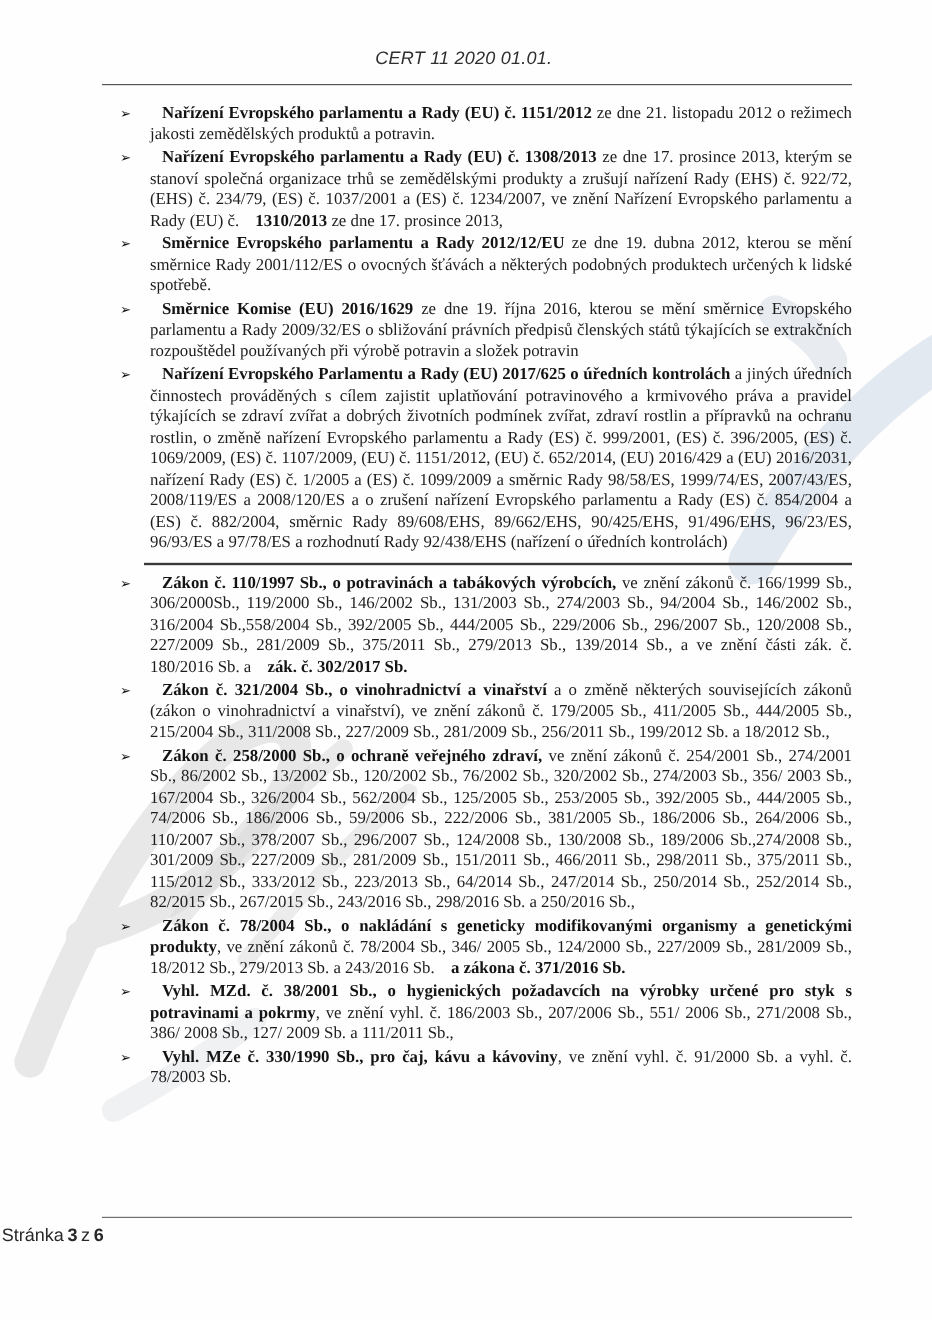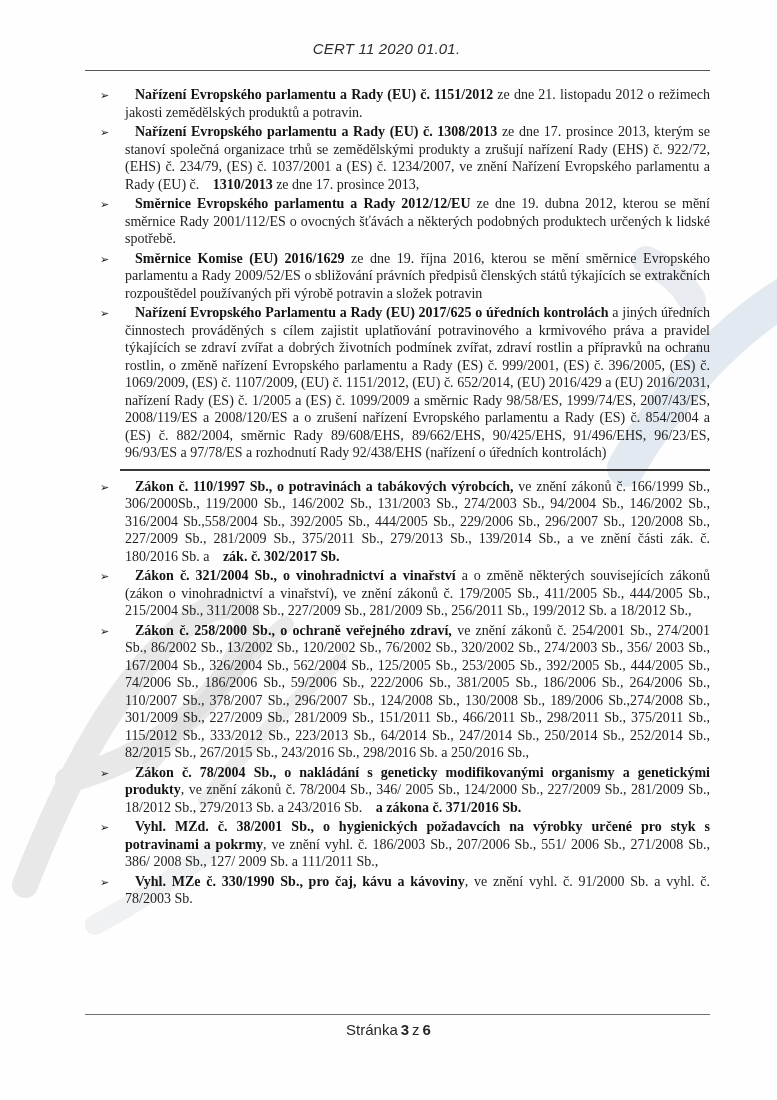--- a/index.html
+++ b/index.html
@@ -64,21 +64,21 @@
     top: 1014px;
     left: 85px;
     width: 625px;
     border-top: 1px solid #6f6f6f;
   }
   .page-number {
     position: absolute;
     top: 1021px;
     left: 0;
     width: 777px;
-    text-align: center;
+    text-align: left;
     font-family: "Liberation Sans", sans-serif;
     font-size: 15px;
     color: #282828;
   }
   .page-number b { font-weight: bold; }
   .page-number span, .page-number b { padding: 0 1.5px; }
 </style>
 </head>
 <body>
 
@@ -100,21 +100,21 @@
     <div class="header">
       <div class="doc-code">CERT 11 2020 01.01.</div>
       <div class="header-rule"></div>
     </div>
 
     <main class="content">
       <ul class="doc-list">
           <li><span class="bullet">➢</span><span><b>Nařízení Evropského parlamentu a Rady (EU) č. 1151/2012</b><span> ze dne 21. listopadu 2012 o režimech jakosti zemědělských produktů a potravin.</span></span></li>
           <li><span class="bullet">➢</span><span><b>Nařízení Evropského parlamentu a Rady (EU) č. 1308/2013</b><span> ze dne 17. prosince 2013, kterým se stanoví společná organizace trhů se zemědělskými produkty a zrušují nařízení Rady (EHS) č. 922/72, (EHS) č. 234/79, (ES) č. 1037/2001 a (ES) č. 1234/2007, ve znění Nařízení Evropského parlamentu a Rady (EU) č. </span><b>1310/2013</b><span> ze dne 17. prosince 2013,</span></span></li>
           <li><span class="bullet">➢</span><span><b>Směrnice Evropského parlamentu a Rady 2012/12/EU</b><span> ze dne 19. dubna 2012, kterou se mění směrnice Rady 2001/112/ES o ovocných šťávách a některých podobných produktech určených k lidské spotřebě.</span></span></li>
-          <li><span class="bullet">➢</span><span><b>Směrnice Komise (EU) 2016/1629</b><span> ze dne 19. října 2016, kterou se mění směrnice Evropského parlamentu a Rady 2009/52/ES o sbližování právních předpisů členských států týkajících se extrakčních rozpouštědel používaných při výrobě potravin a složek potravin</span></span></li>
+          <li><span class="bullet">➢</span><span><b>Směrnice Komise (EU) 2016/1629</b><span> ze dne 19. října 2016, kterou se mění směrnice Evropského parlamentu a Rady 2009/32/ES o sbližování právních předpisů členských států týkajících se extrakčních rozpouštědel používaných při výrobě potravin a složek potravin</span></span></li>
           <li><span class="bullet">➢</span><span><b>Nařízení Evropského Parlamentu a Rady (EU) 2017/625 o úředních kontrolách</b><span> a jiných úředních činnostech prováděných s cílem zajistit uplatňování potravinového a krmivového práva a pravidel týkajících se zdraví zvířat a dobrých životních podmínek zvířat, zdraví rostlin a přípravků na ochranu rostlin, o změně nařízení Evropského parlamentu a Rady (ES) č. 999/2001, (ES) č. 396/2005, (ES) č. 1069/2009, (ES) č. 1107/2009, (EU) č. 1151/2012, (EU) č. 652/2014, (EU) 2016/429 a (EU) 2016/2031, nařízení Rady (ES) č. 1/2005 a (ES) č. 1099/2009 a směrnic Rady 98/58/ES, 1999/74/ES, 2007/43/ES, 2008/119/ES a 2008/120/ES a o zrušení nařízení Evropského parlamentu a Rady (ES) č. 854/2004 a (ES) č. 882/2004, směrnic Rady 89/608/EHS, 89/662/EHS, 90/425/EHS, 91/496/EHS, 96/23/ES, 96/93/ES a 97/78/ES a rozhodnutí Rady 92/438/EHS (nařízení o úředních kontrolách)</span></span></li>
         </ul>
 
       <div class="group-separator"></div>
 
       <ul class="doc-list">
           <li><span class="bullet">➢</span><span><b>Zákon č. 110/1997 Sb., o potravinách a tabákových výrobcích,</b><span> ve znění zákonů č. 166/1999 Sb., 306/2000Sb., 119/2000 Sb., 146/2002 Sb., 131/2003 Sb., 274/2003 Sb., 94/2004 Sb., 146/2002 Sb., 316/2004 Sb.,558/2004 Sb., 392/2005 Sb., 444/2005 Sb., 229/2006 Sb., 296/2007 Sb., 120/2008 Sb., 227/2009 Sb., 281/2009 Sb., 375/2011 Sb., 279/2013 Sb., 139/2014 Sb., a ve znění části zák. č. 180/2016 Sb. a </span><b>zák. č. 302/2017 Sb.</b></span></li>
           <li><span class="bullet">➢</span><span><b>Zákon č. 321/2004 Sb., o vinohradnictví a vinařství</b><span> a o změně některých souvisejících zákonů (zákon o vinohradnictví a vinařství), ve znění zákonů č. 179/2005 Sb., 411/2005 Sb., 444/2005 Sb., 215/2004 Sb., 311/2008 Sb., 227/2009 Sb., 281/2009 Sb., 256/2011 Sb., 199/2012 Sb. a 18/2012 Sb.,</span></span></li>
           <li><span class="bullet">➢</span><span><b>Zákon č. 258/2000 Sb., o ochraně veřejného zdraví,</b><span> ve znění zákonů č. 254/2001 Sb., 274/2001 Sb., 86/2002 Sb., 13/2002 Sb., 120/2002 Sb., 76/2002 Sb., 320/2002 Sb., 274/2003 Sb., 356/ 2003 Sb., 167/2004 Sb., 326/2004 Sb., 562/2004 Sb., 125/2005 Sb., 253/2005 Sb., 392/2005 Sb., 444/2005 Sb., 74/2006 Sb., 186/2006 Sb., 59/2006 Sb., 222/2006 Sb., 381/2005 Sb., 186/2006 Sb., 264/2006 Sb., 110/2007 Sb., 378/2007 Sb., 296/2007 Sb., 124/2008 Sb., 130/2008 Sb., 189/2006 Sb.,274/2008 Sb., 301/2009 Sb., 227/2009 Sb., 281/2009 Sb., 151/2011 Sb., 466/2011 Sb., 298/2011 Sb., 375/2011 Sb., 115/2012 Sb., 333/2012 Sb., 223/2013 Sb., 64/2014 Sb., 247/2014 Sb., 250/2014 Sb., 252/2014 Sb., 82/2015 Sb., 267/2015 Sb., 243/2016 Sb., 298/2016 Sb. a 250/2016 Sb.,</span></span></li>
           <li><span class="bullet">➢</span><span><b>Zákon č. 78/2004 Sb., o nakládání s geneticky modifikovanými organismy a genetickými produkty</b><span>, ve znění zákonů č. 78/2004 Sb., 346/ 2005 Sb., 124/2000 Sb., 227/2009 Sb., 281/2009 Sb., 18/2012 Sb., 279/2013 Sb. a 243/2016 Sb.</span><b> a zákona č. 371/2016 Sb.</b></span></li>

